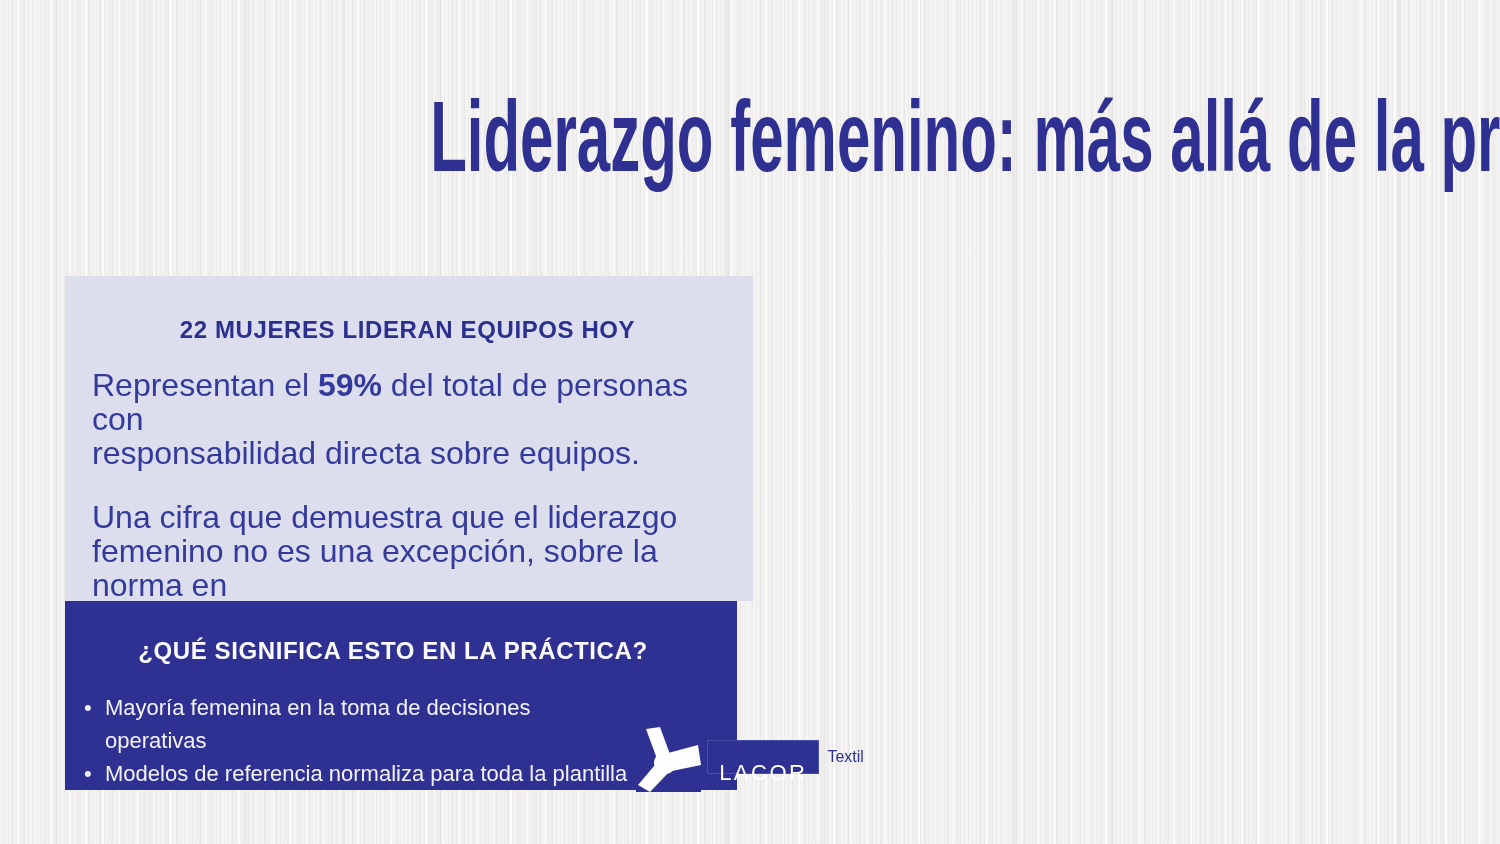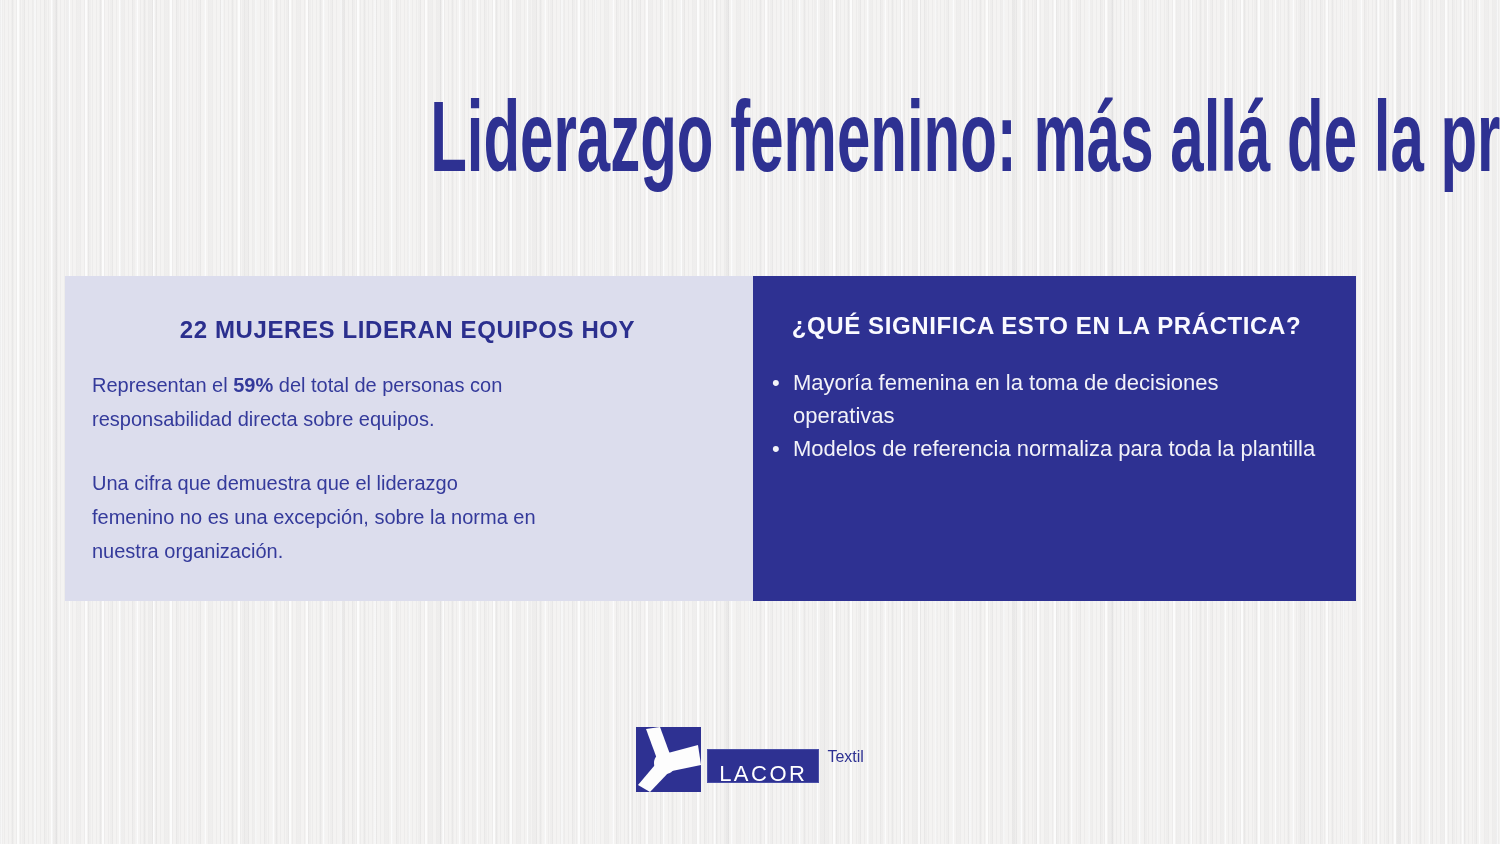--- a/index.html
+++ b/index.html
@@ -40,47 +40,48 @@
   }
 
   
   .panels {
     position: absolute;
     left: 65px;
     top: 276px;
     width: 1391px;
     height: 325px;
     display: flex;
+    flex-direction: column;
   }
   .panel { height: 100%; }
   .panel-left {
     width: 688px;
     background: #dcdded;
     color: #343a9b;
     padding: 40px 30px 0 27px;
   }
   .panel-right {
-    width: 603px;
+    width: 672px;
     background: #2e3192;
     color: #f2f2f8;
     padding: 36px 16px 0 0;
   }
 
   .panel-heading {
     font-size: 24px;
     line-height: 28px;
     font-weight: bold;
     letter-spacing: 0.6px;
     text-align: center;
   }
   .panel-left .panel-heading { color: #2b2f8e; }
   .panel-right .panel-heading { color: #fafaff; }
 
   .panel-left p {
-    font-size: 20px;
+    font-size: 32px;
     line-height: 34px;
     white-space: pre-line;
   }
   .panel-left .para1 { margin-top: 24px; }
   .panel-left .para2 { margin-top: 30px; }
   .panel-left b { font-weight: bold; }
 
   .panel-right ul {
     list-style: none;
     margin-top: 26px;
@@ -109,31 +110,31 @@
     display: flex;
     justify-content: center;
     align-items: flex-start;
   }
   .logo-icon-box {
     width: 65px;
     height: 65px;
     flex: 0 0 auto;
   }
   .logo-badge {
-    margin-top: 22px;
+    margin-top: 13px;
     margin-left: 6px;
     height: 34px;
     background: #2e3192;
     border: 1px solid #4a4fa8;
     color: #ffffff;
     font-size: 22px;
     line-height: 32px;
     letter-spacing: 2.5px;
     font-weight: 400;
-    padding: 8px 11px;
+    padding: 16px 11px;
   }
   .logo-suffix {
     margin-top: 13px;
     margin-left: 8px;
     color: #2e3192;
     font-size: 16px;
     line-height: 34px;
     font-weight: 400;
   }
 </style>

